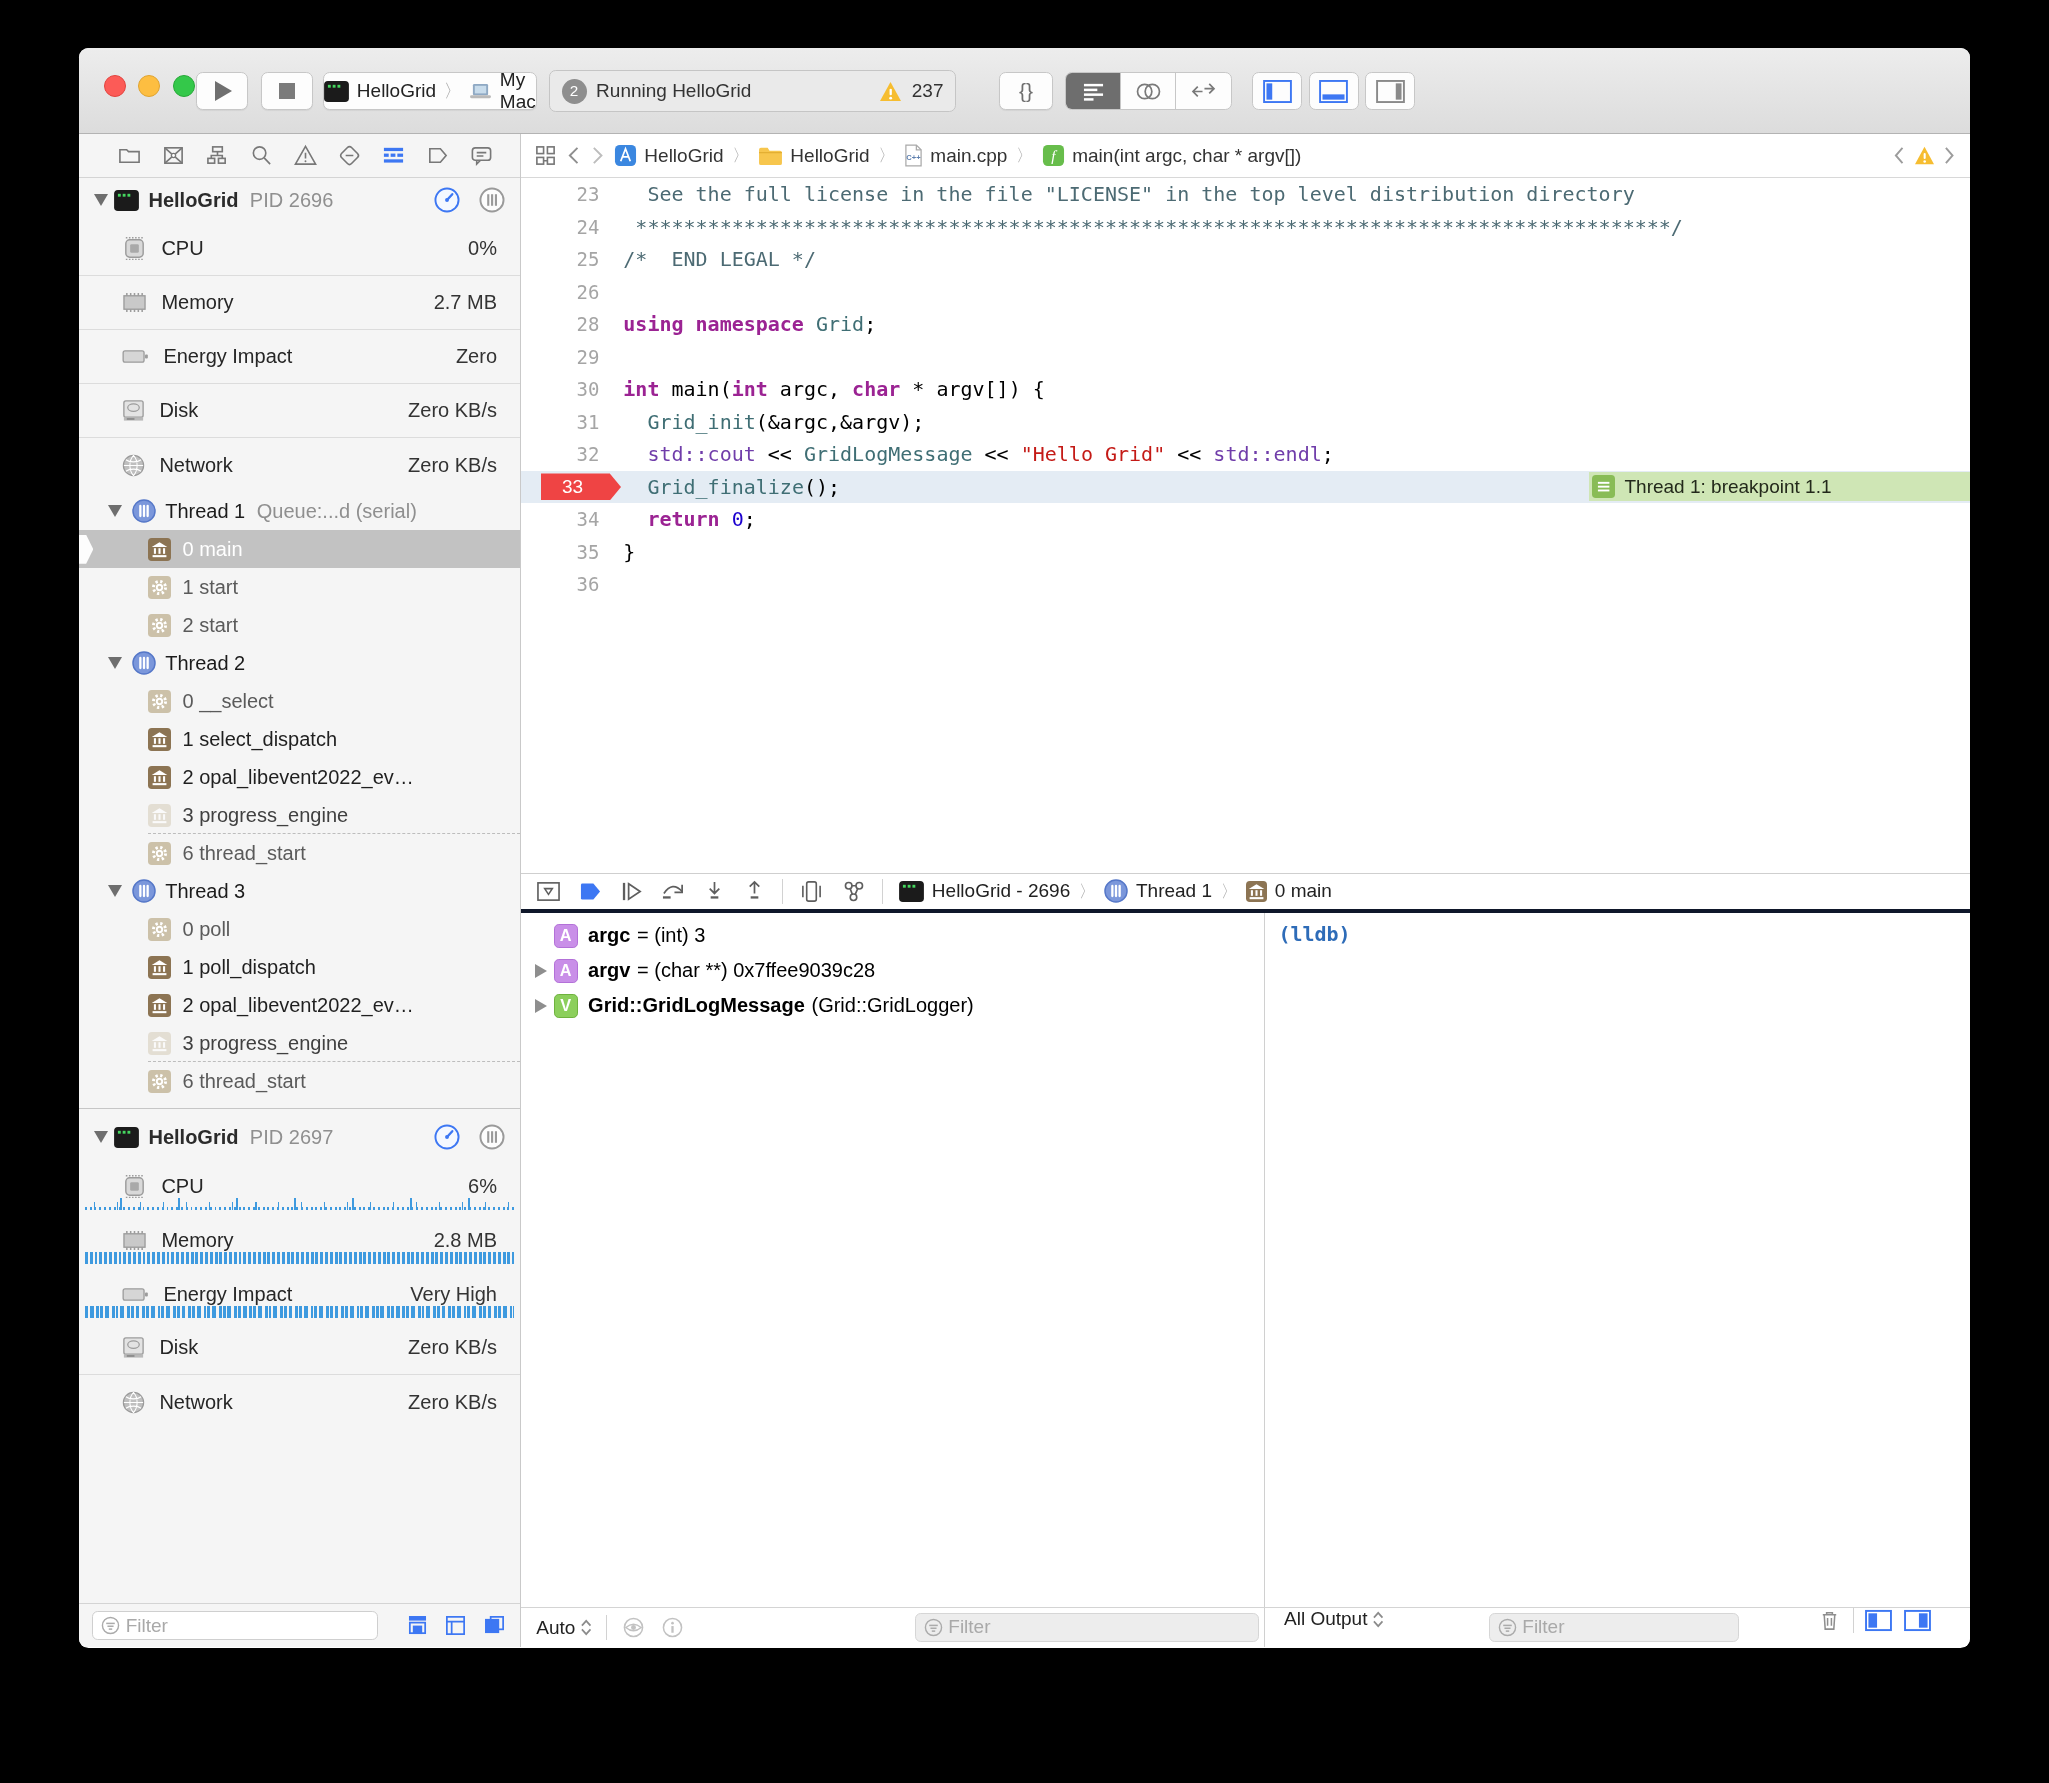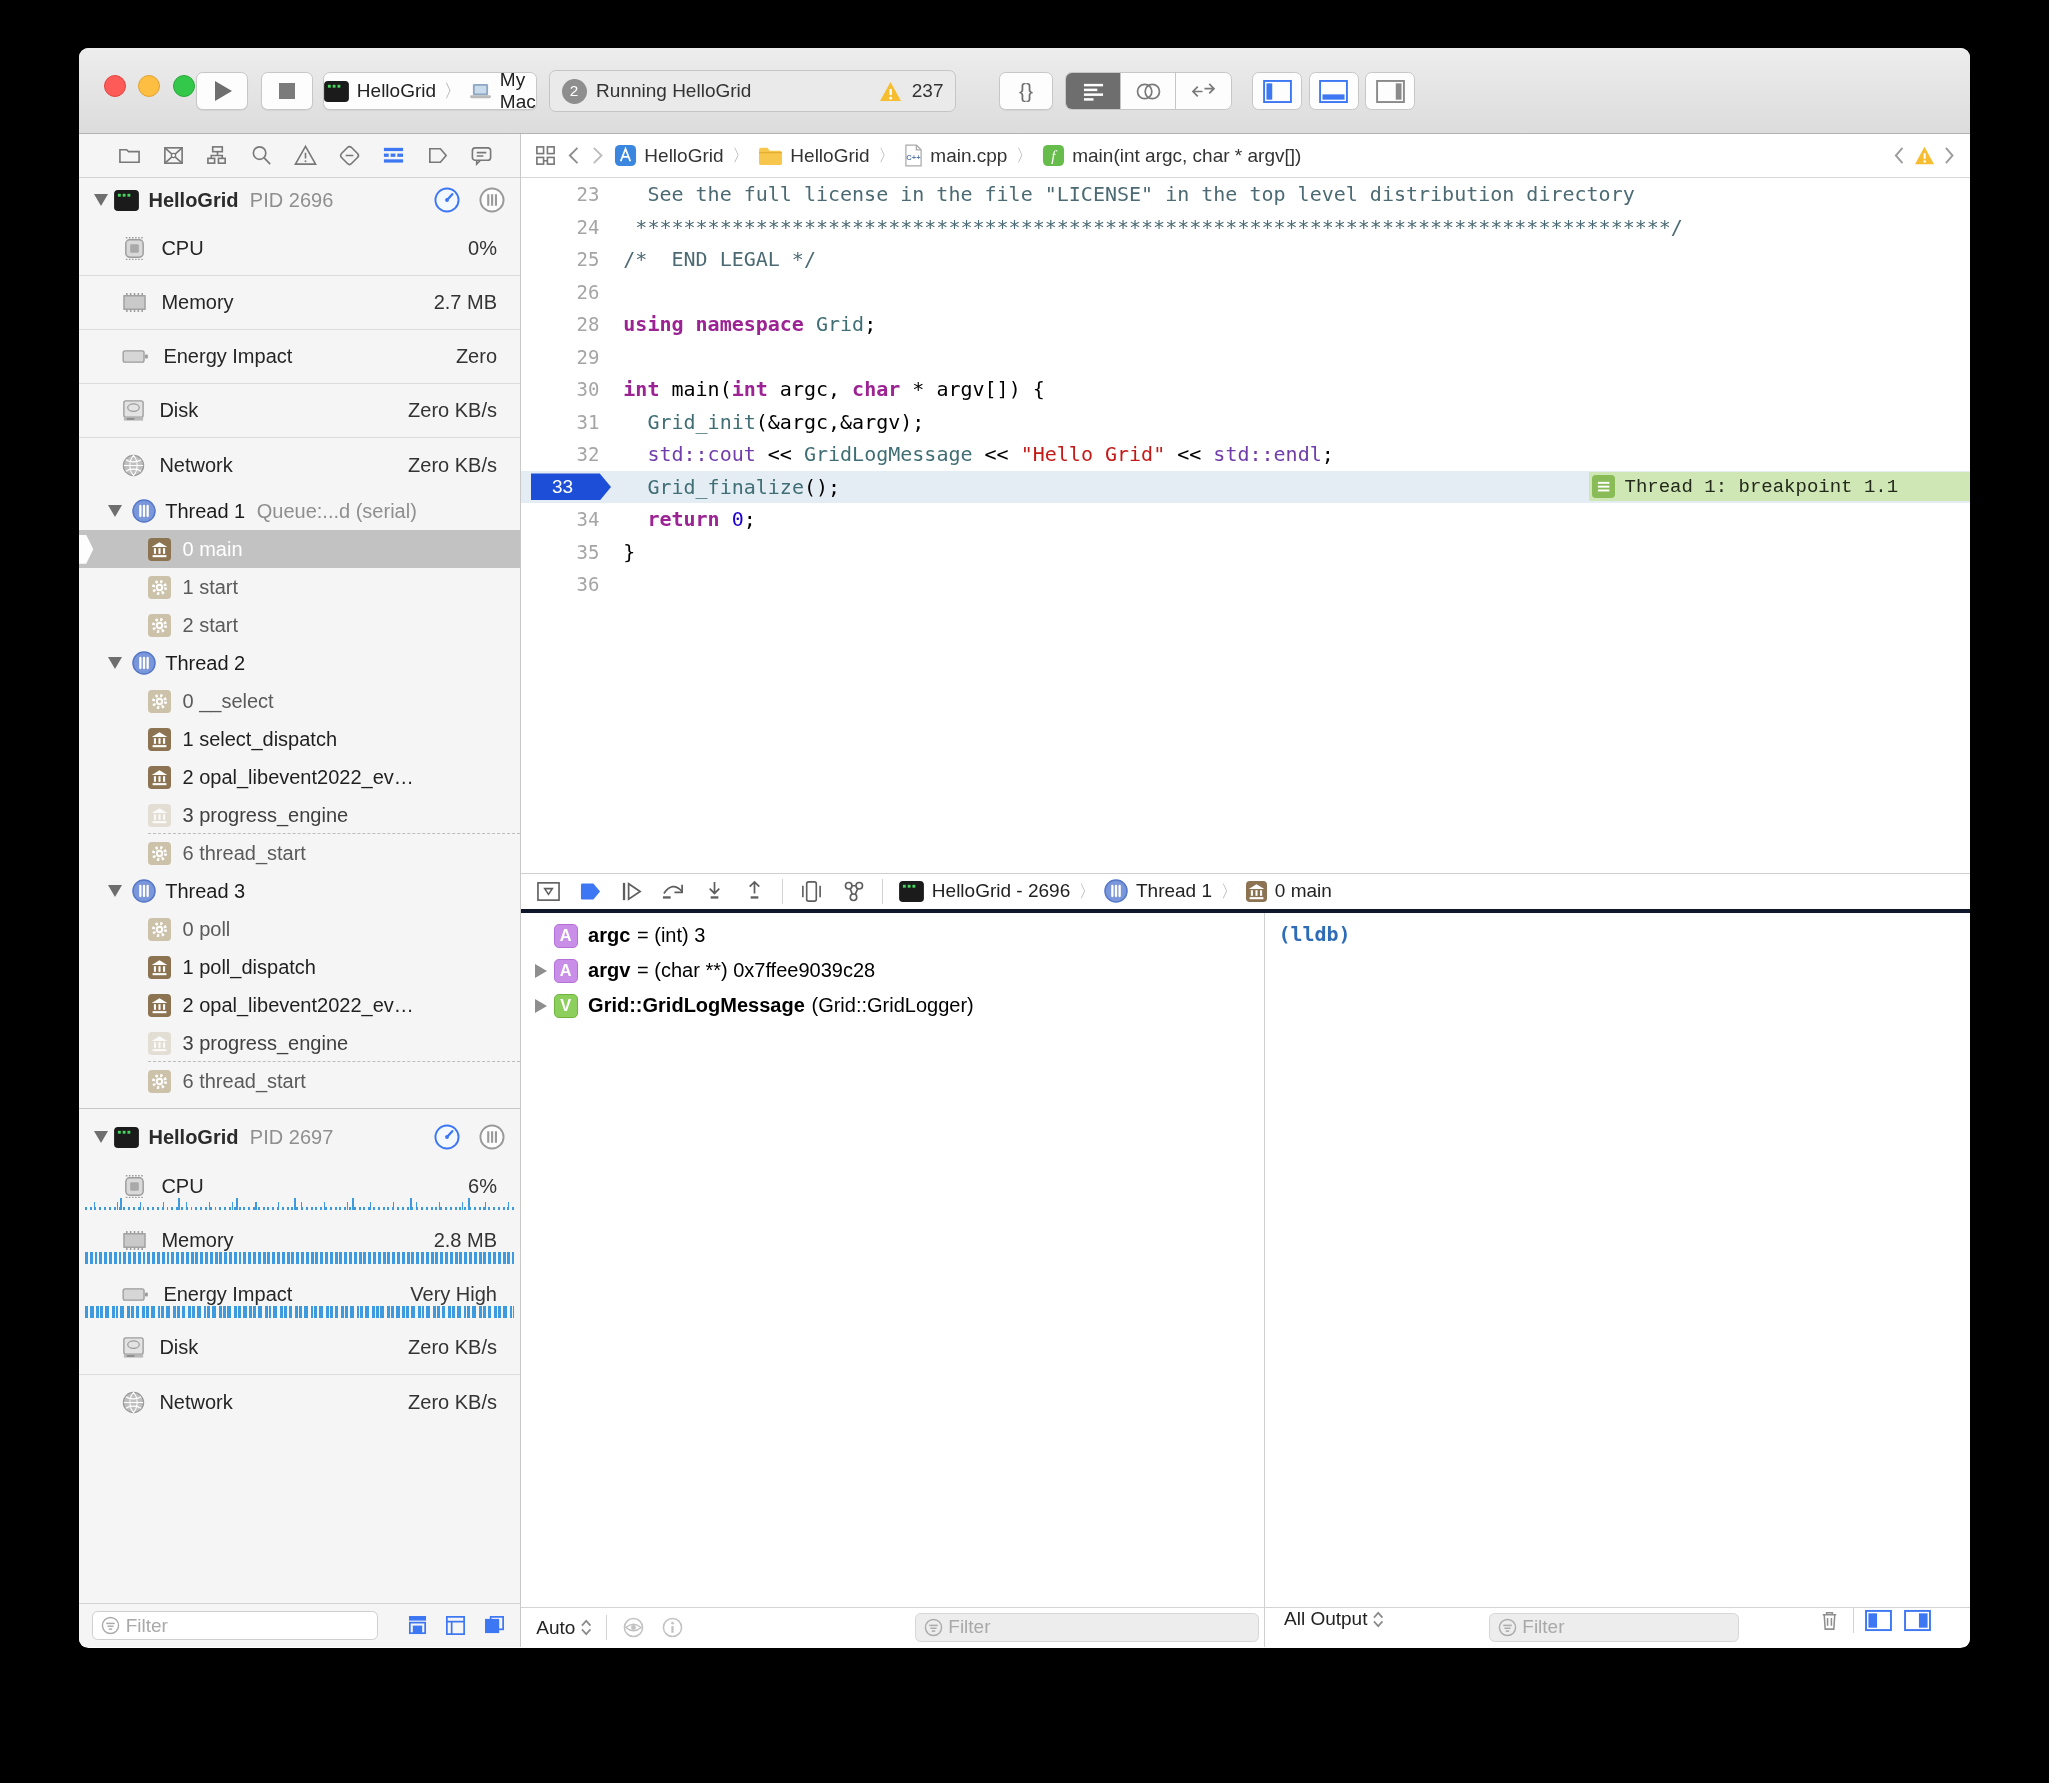--- a/index.html
+++ b/index.html
@@ -77,32 +77,32 @@
   
   .editor{flex:1;display:flex;flex-direction:column;background:#fff;}
   .jumpbar{height:44px;border-bottom:1px solid #D8D8D8;display:flex;align-items:center;padding:0 13.4px;gap:8.6px;font-size:19px;color:#333;flex:none;}
   .jsep{color:#B0B0B0;font-size:17px;}
   .jumpbar .spacer{flex:1;}
   .codearea{flex:1;position:relative;overflow:hidden;font-family:"DejaVu Sans Mono",monospace;font-size:20px;}
   .line{display:flex;height:32.5px;line-height:32.5px;position:relative;white-space:pre;}
   .gutter{width:86px;flex:none;text-align:right;padding-right:7.6px;color:#A5A5A5;font-size:19px;}
   .ctext{padding-left:16.3px;}
   .line.bp{background:#E4ECF4;}
-  .bptag{position:absolute;left:10px;top:2.9px;width:80px;height:27px;background:#1d4ed8;color:#fff;
+  .bptag{position:absolute;left:20px;top:2.9px;width:80px;height:27px;background:#ef4444;color:#fff;
     clip-path:polygon(0 0,86% 0,100% 50%,86% 100%,0 100%);text-align:center;padding-right:17px;line-height:27px;font-size:19px;font-family:"Liberation Sans",sans-serif;}
   .seg-cmt{color:#4C6A73;}
   .seg-pp{color:#643820;font-weight:bold;}
   .seg-str{color:#C41A16;}
   .seg-kw{color:#9B2393;font-weight:bold;}
   .seg-cls{color:#3F6E74;}
   .seg-std{color:#703DAA;}
   .seg-num{color:#1C00CF;}
   .seg-pl{color:#000;}
   .anno{position:absolute;right:0;top:1.9px;height:29px;width:381px;background:#CFE6B5;display:flex;align-items:center;
-    font-family:Liberation Mono, monospace;font-size:19px;color:#23291B;margin-left:36px;}
+    font-family:Liberation Sans, sans-serif;font-size:19px;color:#23291B;margin-left:36px;}
   .annoic{width:23px;height:23px;margin:0 9.6px 0 2.9px;background:#89BC56;border-radius:3.8px;display:flex;align-items:center;justify-content:center;flex:none;}
   
   .debugbar{height:40px;border-top:1px solid #CFCFCF;border-bottom:4px solid #0f172a;display:flex;align-items:center;
     padding-left:15.3px;gap:16.3px;font-size:19px;color:#222;flex:none;}
   .vsep{width:1px;height:25px;background:#D2D2D2;}
   .crumb{display:flex;align-items:center;gap:7.6px;}
   .debugcontent{flex:1;display:flex;overflow:hidden;}
   .varpane{width:744px;border-right:1px solid #D0D0D0;padding-top:5.7px;overflow:hidden;}
   .varrow{height:35px;display:flex;align-items:center;padding-left:7.6px;font-size:20px;}
   .vdisc{width:25px;display:flex;justify-content:center;flex:none;}

